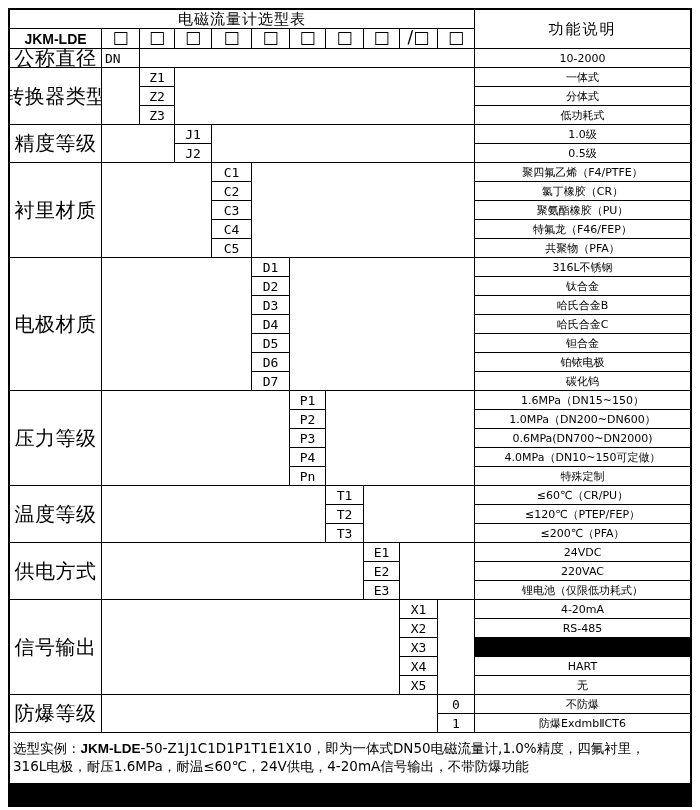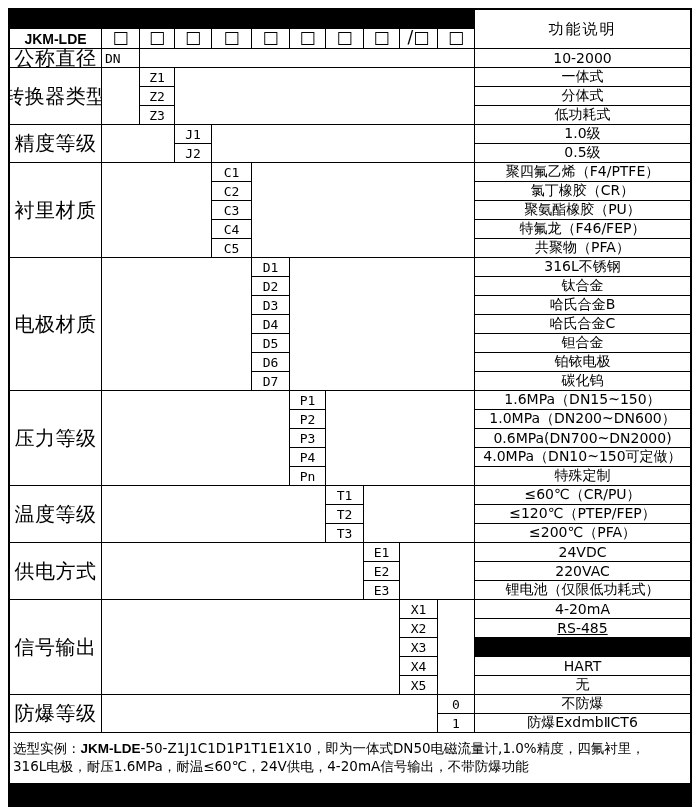--- a/index.html
+++ b/index.html
@@ -42,21 +42,21 @@
     font-weight: bold;
     font-size: 14px;
   }
   .checkbox-cell { font-size: 17px; line-height: 1; padding-bottom: 2px; }
   .label-cell { font-size: 20px; letter-spacing: 0.5px; }
   .code-cell {
     font-family: "DejaVu Sans Mono", "Liberation Mono", monospace;
     font-size: 13px;
   }
   .code-left { justify-content: flex-start; padding-left: 3px; }
-  .desc-cell { font-size: 14px; }
+  .desc-cell { font-size: 11px; }
   .example-cell {
     flex-direction: column;
     align-items: stretch;
     justify-content: center;
     font-size: 13.5px;
     padding: 0 3px;
   }
   .ex-line1 { text-align: left; }
   .ex-line2 { text-align: left; }
   .bold-model { font-family: "Liberation Sans", sans-serif; font-weight: bold; }
@@ -66,20 +66,21 @@
     font-size: 14px;
     letter-spacing: 0.5px;
   }
 </style>
 </head>
 <body>
 
 <div class="page">
   <div class="grid" id="grid">
 
+    <div class="cell title-cell" style="grid-column:1/12; grid-row:1">电磁流量计选型表</div>
 
     <div class="cell fn-header" style="grid-column:12; grid-row:1/3">功能说明</div>
 
     <div class="cell model-cell" style="grid-column:1; grid-row:2">JKM-LDE</div>
 
     <div class="cell example-cell" style="grid-column:1/13; grid-row:39">
       <div class="ex-line1"><span>选型实例：</span><span class="bold-model">JKM-LDE</span><span>-50-Z1J1C1D1P1T1E1X10，即为一体式DN50电磁流量计,1.0%精度，四氟衬里，</span></div>
       <div class="ex-line2">316L电极，耐压1.6MPa，耐温≤60℃，24V供电，4-20mA信号输出，不带防爆功能</div>
     </div>
 
@@ -174,21 +175,21 @@
       <div class="cell code-cell" style="grid-area: 30 / 9;">E2</div>
       <div class="cell desc-cell" style="grid-area: 30 / 12;">220VAC</div>
       <div class="cell code-cell" style="grid-area: 31 / 9;">E3</div>
       <div class="cell desc-cell" style="grid-area: 31 / 12;">锂电池（仅限低功耗式）</div>
       <div class="cell label-cell" style="grid-area: 32 / 1 / 37 / 2;">信号输出</div>
       <div class="cell" style="grid-area: 32 / 2 / 37 / 10;"></div>
       <div class="cell" style="grid-area: 32 / 11 / 37 / 12;"></div>
       <div class="cell code-cell" style="grid-area: 32 / 10;">X1</div>
       <div class="cell desc-cell" style="grid-area: 32 / 12;">4-20mA</div>
       <div class="cell code-cell" style="grid-area: 33 / 10;">X2</div>
-      <div class="cell desc-cell" style="grid-area: 33 / 12; text-decoration: underline;">RS-485</div>
+      <div class="cell desc-cell" style="grid-area: 33 / 12;">RS-485</div>
       <div class="cell code-cell" style="grid-area: 34 / 10;">X3</div>
       <div class="cell code-cell" style="grid-area: 35 / 10;">X4</div>
       <div class="cell desc-cell" style="grid-area: 35 / 12;">HART</div>
       <div class="cell code-cell" style="grid-area: 36 / 10;">X5</div>
       <div class="cell desc-cell" style="grid-area: 36 / 12;">无</div>
       <div class="cell label-cell" style="grid-area: 37 / 1 / 39 / 2;">防爆等级</div>
       <div class="cell" style="grid-area: 37 / 2 / 39 / 11;"></div>
       <div class="cell code-cell" style="grid-area: 37 / 11;">0</div>
       <div class="cell desc-cell" style="grid-area: 37 / 12;">不防爆</div>
       <div class="cell code-cell" style="grid-area: 38 / 11;">1</div>

